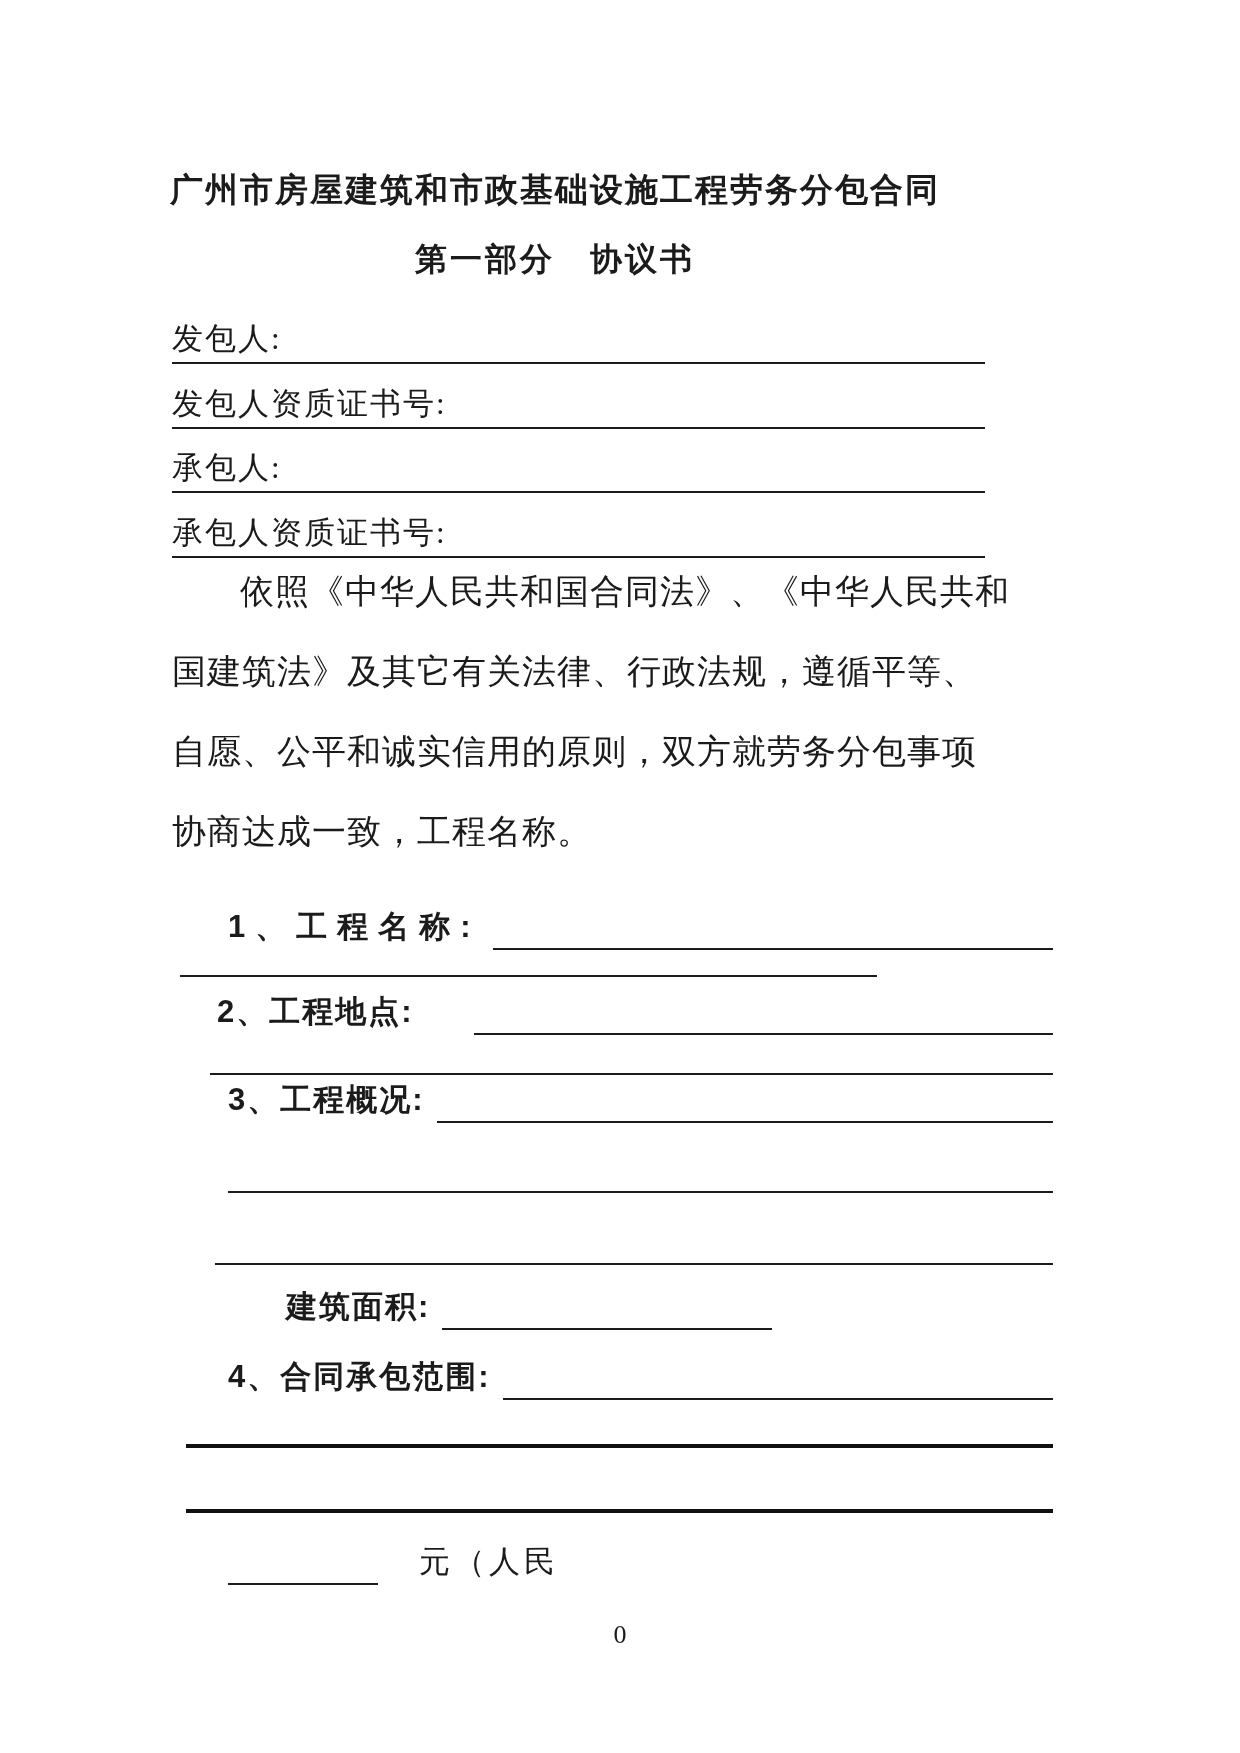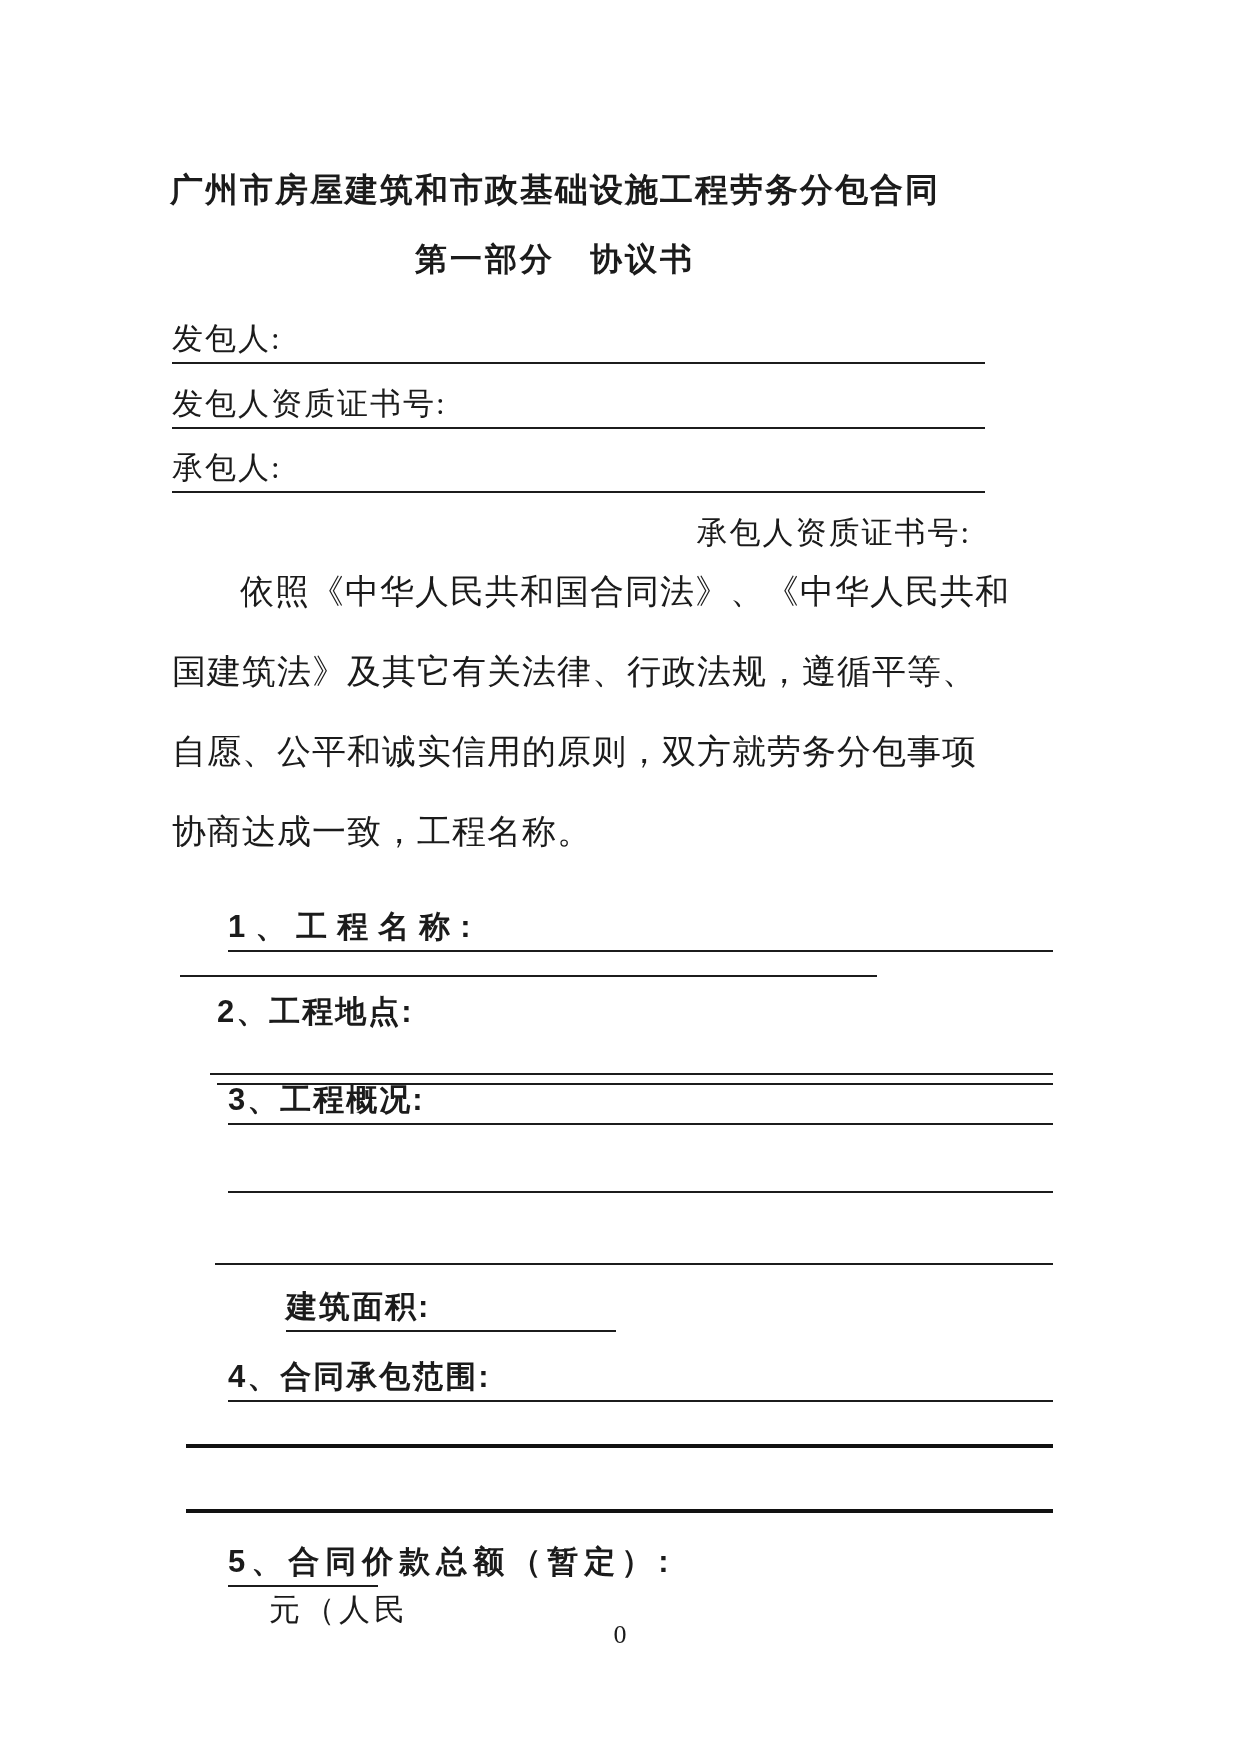--- a/index.html
+++ b/index.html
@@ -20,21 +20,21 @@
   .fill{flex:1;border-bottom:2px solid #1c1c1c;}
   .uline-fixed{display:inline-block;border-bottom:2px solid #1c1c1c;}
   .para-line{
     left:172px;width:773px;height:52px;
     font-size:34px;line-height:52px;
     text-align:justify;text-align-last:justify;
     letter-spacing:1px;white-space:nowrap;
   }
   .para-line.indent{padding-left:68px;width:705px;}
   .para-line.last{text-align:left;text-align-last:left;}
-  .item-row{display:flex;align-items:stretch;height:46px;font-size:31px;line-height:46px;flex-direction:column;}
+  .item-row{display:flex;align-items:stretch;height:46px;font-size:31px;line-height:46px;}
   .item-lbl{
     font-family:"Liberation Sans","DejaVu Sans",sans-serif;
     font-weight:700;white-space:nowrap;padding-right:12px;letter-spacing:2px;
   }
   .item-lbl.wide{letter-spacing:10px;}
   .item-lbl.wide5{letter-spacing:6px;}
   .blank-line{height:0;border-bottom:2px solid #1c1c1c;}
   .thick-line{height:0;border-bottom:4px solid #111111;}
   .tail-text{white-space:nowrap;letter-spacing:4px;margin-left:41px;}
   .page-num{left:0;width:1240px;text-align:center;font-size:26px;}
@@ -56,21 +56,21 @@
   <div class="abs frow" style="top:381px;right:255px;">
     <span class="lbl">发包人资质证书号:</span>
     <span class="fill"></span>
   </div>
 
   <div class="abs frow" style="top:445px;right:255px;">
     <span class="lbl">承包人:</span>
     <span class="fill"></span>
   </div>
 
-  <div class="abs frow" style="top:510px;right:255px;align-items:flex-end;">
+  <div class="abs frow" style="top:510px;right:255px;">
     <span class="lbl">承包人资质证书号:</span>
     <span class="fill"></span>
   </div>
 
   <div>
     <div class="abs para-line indent" style="top:566px;">依照《中华人民共和国合同法》、《中华人民共和</div>
     <div class="abs para-line" style="top:646px;">国建筑法》及其它有关法律、行政法规，遵循平等、</div>
     <div class="abs para-line" style="top:726px;">自愿、公平和诚实信用的原则，双方就劳务分包事项</div>
     <div class="abs para-line last" style="top:806px;">协商达成一致，工程名称。</div>
   </div>
@@ -100,20 +100,19 @@
   </div>
 
   <div class="abs item-row" style="top:1354px;left:228px;right:187px;">
     <span class="item-lbl">4、合同承包范围:</span>
     <span class="fill"></span>
   </div>
   <div class="abs thick-line" style="top:1444px;left:186px;width:867px;"></div>
   <div class="abs thick-line" style="top:1509px;left:186px;width:867px;"></div>
 
   <div class="abs item-row" style="top:1539px;left:228px;">
-    <span class="item-lbl wide5">5、合同价款总额（暂定）:</span>
     <span class="uline-fixed" style="width:150px;"></span>
     <span class="tail-text">元（人民</span>
   </div>
 
   <div class="abs page-num" style="top:1620px;">0</div>
 
 </div>
 
 </body></html>

